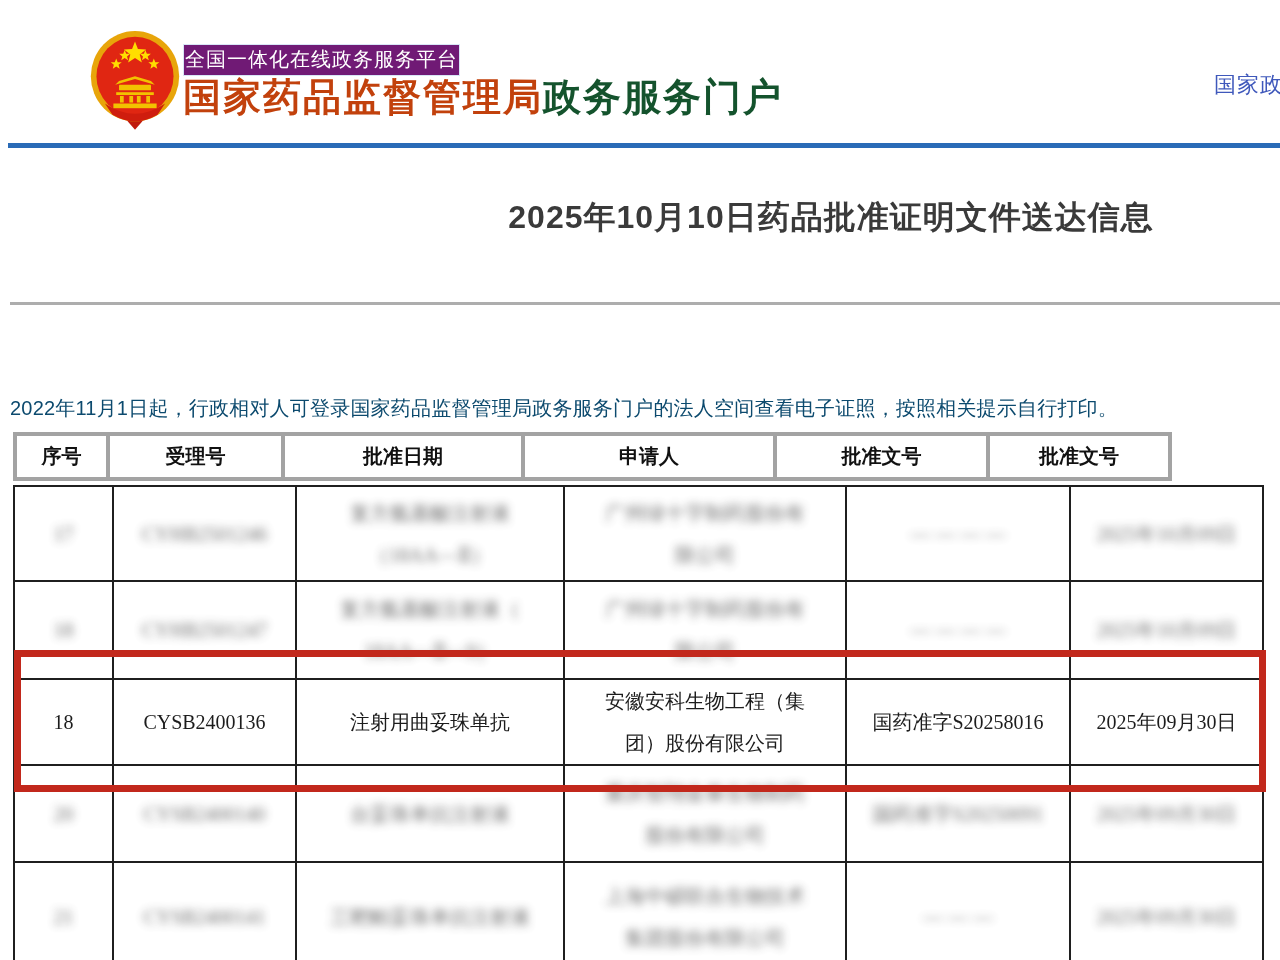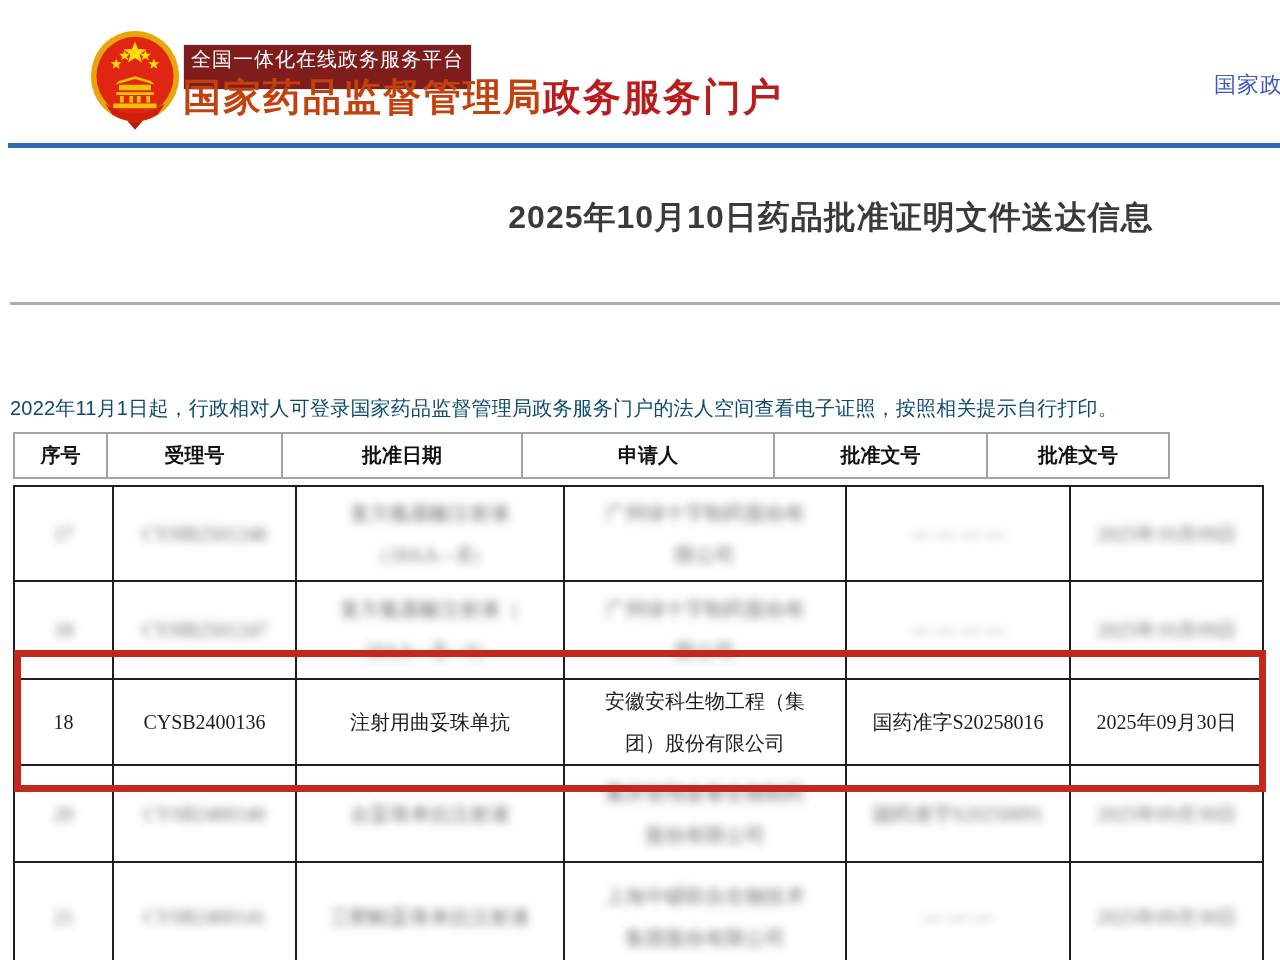--- a/index.html
+++ b/index.html
@@ -6,43 +6,43 @@
   html,body { background:#ffffff; }
   body {
     width:1280px; height:960px; overflow:hidden; position:relative;
     font-family:"Liberation Sans","DejaVu Sans",sans-serif;
   }
   .page { position:absolute; inset:0; width:1280px; height:960px; overflow:hidden; }
 
   
   .emblem { position:absolute; left:88px; top:30px; width:94px; height:100px; }
   .platform-badge {
-    position:absolute; left:183px; top:44px; height:46px; line-height:28px;
-    background:#7f1d1d; color:#ffffff; font-size:20px; padding:0 7px;
+    position:absolute; left:183px; top:44px; height:32px; line-height:28px;
+    background:#701a75; color:#ffffff; font-size:20px; padding:0 1px;
     border:1px solid #d8e6f6; letter-spacing:1px; font-weight:500;
   }
   .brand { position:absolute; left:183px; top:72px; font-size:38px; font-weight:bold;
            letter-spacing:2px; white-space:nowrap; }
   .brand .agency { color:#c2410c; }
-  .brand .portal { color:#b91c1c; }
+  .brand .portal { color:#14532d; }
   .top-link { position:absolute; left:1214px; top:70px; font-size:22px; color:#3f58bb;
               white-space:nowrap; text-decoration:none; letter-spacing:1px; }
   .blue-divider { position:absolute; left:8px; top:143px; width:1272px; height:5px; background:#2a6bb7; }
 
   
   .doc-title { position:absolute; left:0; top:196px; width:1662px; text-align:center;
                font-size:32px; font-weight:bold; color:#3a3a3a; letter-spacing:1px; }
   .gray-divider { position:absolute; left:10px; top:302px; width:1270px; height:3px; background:#adadad; }
   .notice { position:absolute; left:10px; top:395px; width:1260px; font-size:20px;
             color:#0c4a6e; white-space:nowrap; letter-spacing:0.2px; }
 
   
   table { border-collapse:collapse; table-layout:fixed; }
   .head-table { position:absolute; left:13px; top:432px; width:1155px; }
-  .head-table th { border:2px solid #a3a3a3; height:45px; font-size:20px; font-weight:bold;
+  .head-table th { border:4px solid #a3a3a3; height:45px; font-size:20px; font-weight:bold;
                    color:#111; text-align:center; vertical-align:middle;
                    font-family:"Liberation Sans","DejaVu Sans",sans-serif; }
   .body-table { position:absolute; left:13px; top:485px; width:1249px;
                 font-family:"Liberation Serif","DejaVu Serif",serif; }
   .body-table td { border:2px solid #1f1f1f; text-align:center; vertical-align:middle;
                    font-size:20px; color:#1c1c1c; line-height:42px; overflow:hidden; }
   .body-table tr:nth-child(1) td { height:95px; }
   .body-table tr:nth-child(2) td { height:98px; }
   .body-table tr:nth-child(3) td { height:81px; }
   .body-table tr:nth-child(4) td { height:97px; }

